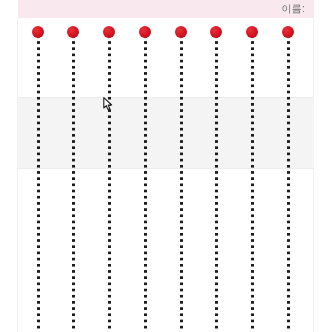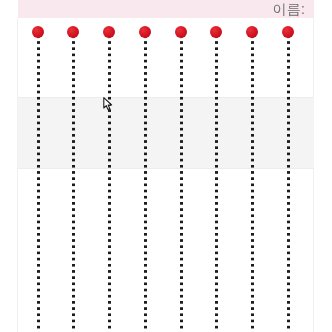--- a/index.html
+++ b/index.html
@@ -26,21 +26,21 @@
     left: 18px;
     top: 0;
     width: 296px;
     height: 18px;
     background: #f9e8ee;
   }
   .header-label {
     position: absolute;
     right: 27px;
     top: 2px;
-    font-size: 14px;
+    font-size: 10px;
     line-height: 14px;
     color: #6b6b6b;
     letter-spacing: 0.2px;
     white-space: nowrap;
   }
 
   
   .gutter {
     position: absolute;
     top: 0;

